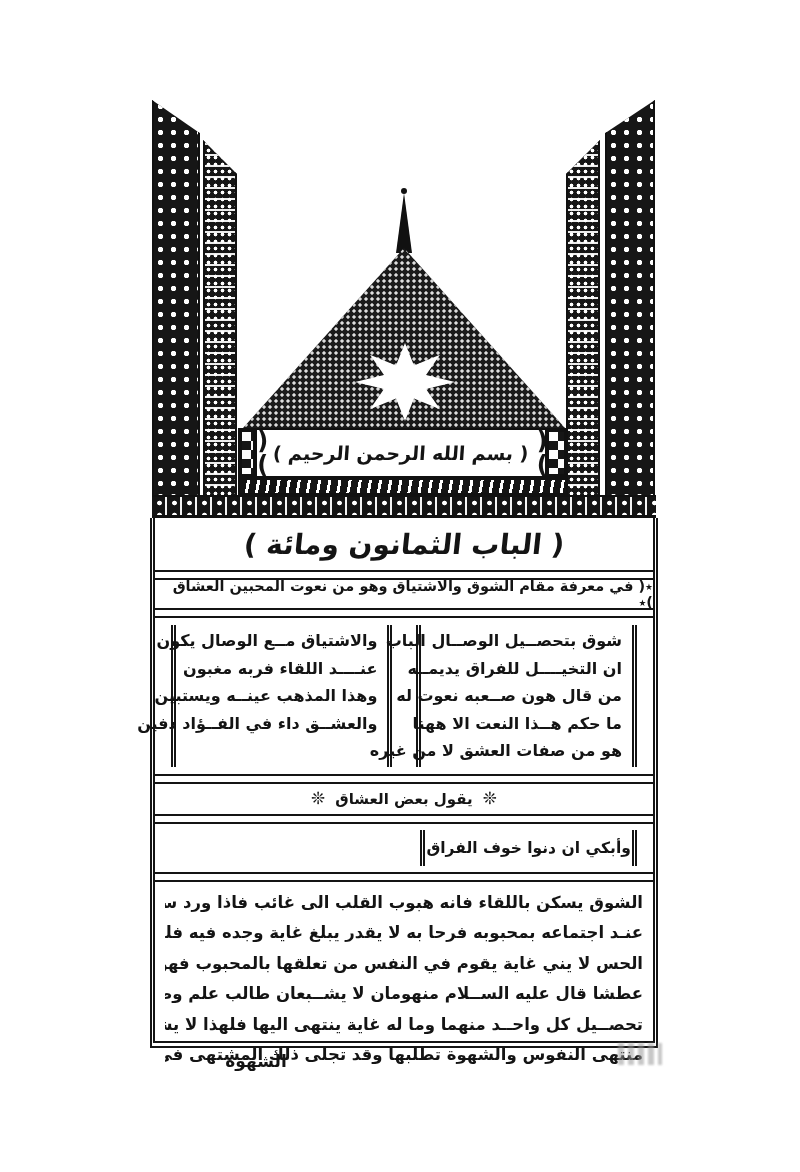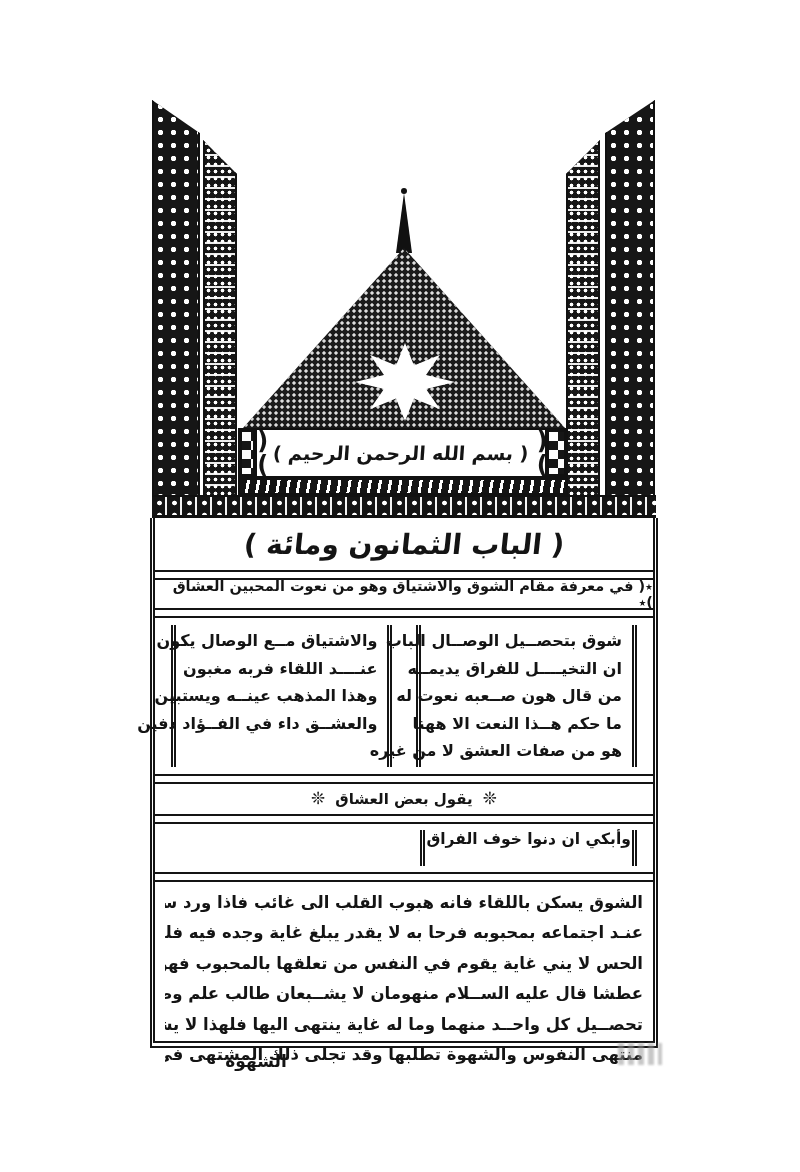--- a/index.html
+++ b/index.html
@@ -65,21 +65,21 @@
   .subtitle-text{font-size:14.5px;font-weight:700;}
   .poem-row{display:flex;justify-content:space-between;padding:7px 16px;}
   .vbox{box-sizing:border-box;border-right:5px double #141414;border-left:5px double #141414;
         padding:2px 10px;width:47.5%;}
   .verse-line{font-size:16px;font-weight:700;line-height:27.5px;text-align:right;white-space:nowrap;}
   .speaker-row{height:30px;display:flex;align-items:center;justify-content:center;gap:10px;}
   .speaker-text{font-size:15px;font-weight:700;}
   .orn-star{font-size:17px;line-height:1;}
   .poem2-row{display:flex;justify-content:space-between;padding:6px 16px;}
   .vbox2{box-sizing:border-box;border-right:5px double #141414;border-left:5px double #141414;
-        width:46.5%;display:flex;justify-content:center;height:36px;}
+        width:46.5%;display:flex;align-items:center;justify-content:center;height:36px;}
   .verse2{font-size:15.5px;font-weight:700;white-space:nowrap;}
   .prose{padding:6px 10px 4px 10px;}
   .prose-line{font-size:16.5px;font-weight:700;line-height:30.5px;direction:rtl;
     text-align:justify;text-align-last:justify;white-space:nowrap;overflow:hidden;}
   .catchword{position:absolute;font-size:17px;font-weight:700;}
   .smudge{position:absolute;opacity:.55;
     background-image:repeating-linear-gradient(90deg,#9a9a9a 0 6px,transparent 6px 10px);
     background-size:100% 3px;background-repeat:repeat-y;filter:blur(1px);}
 </style>
 </head>

